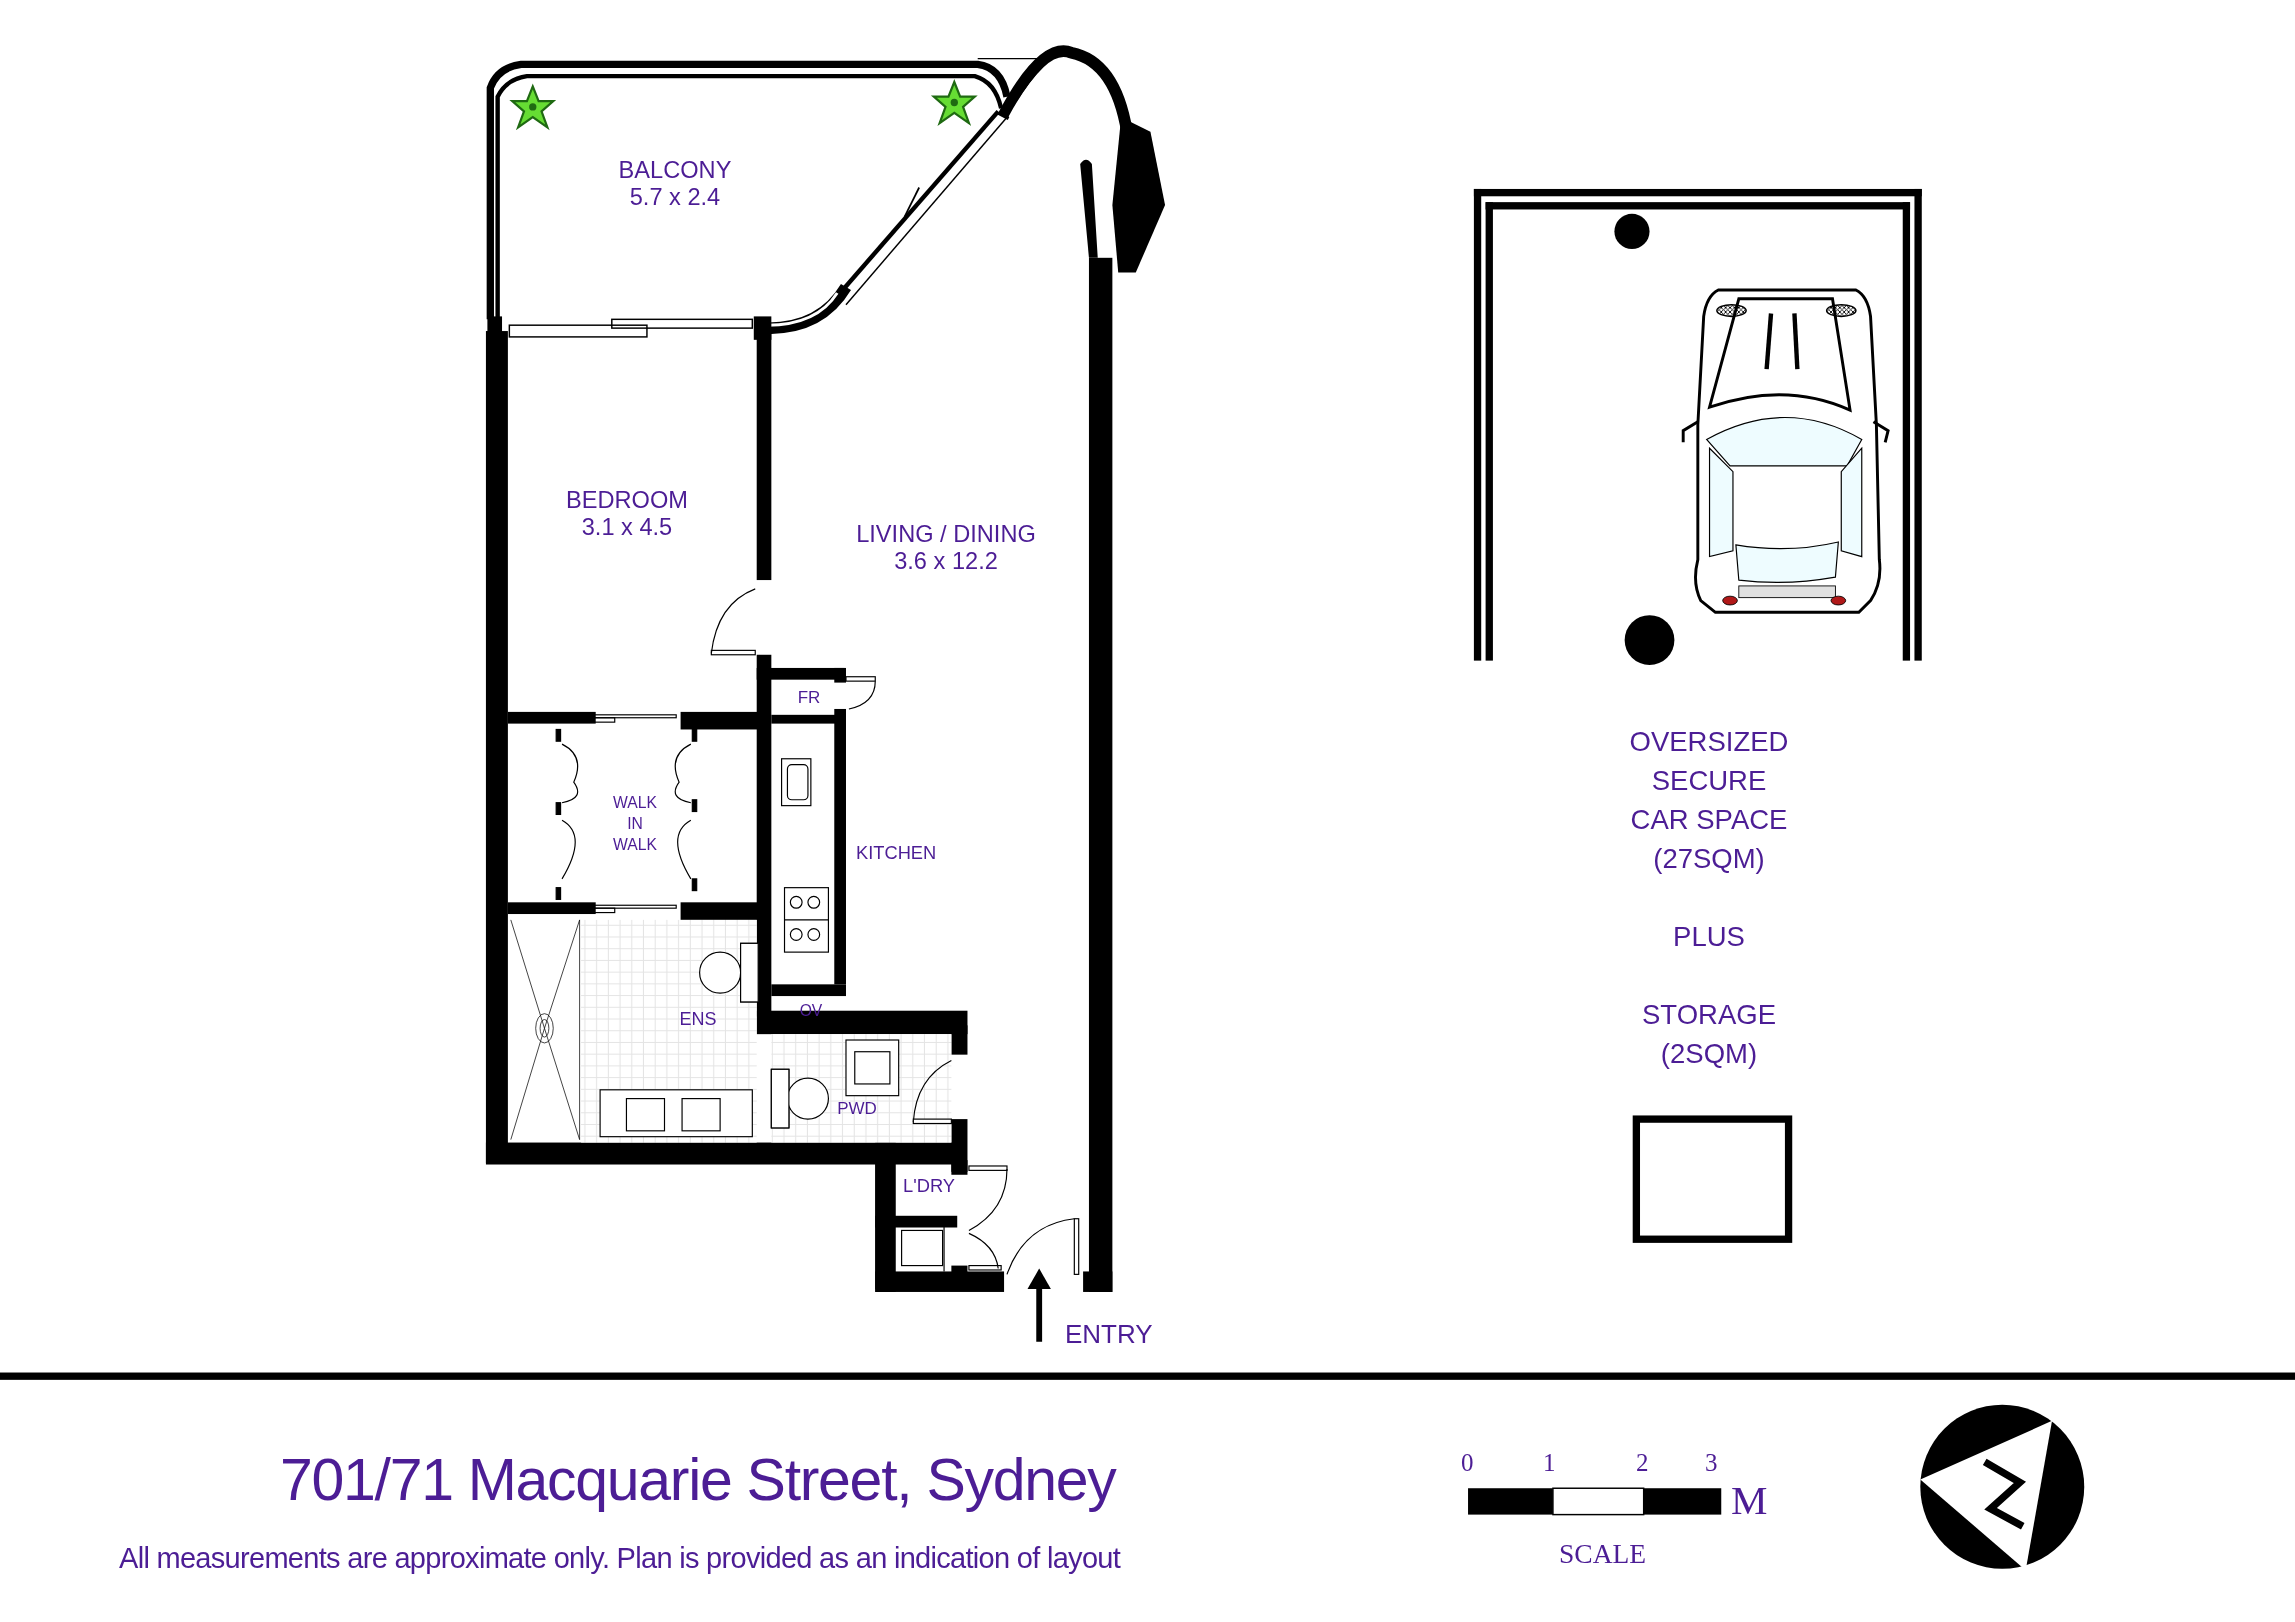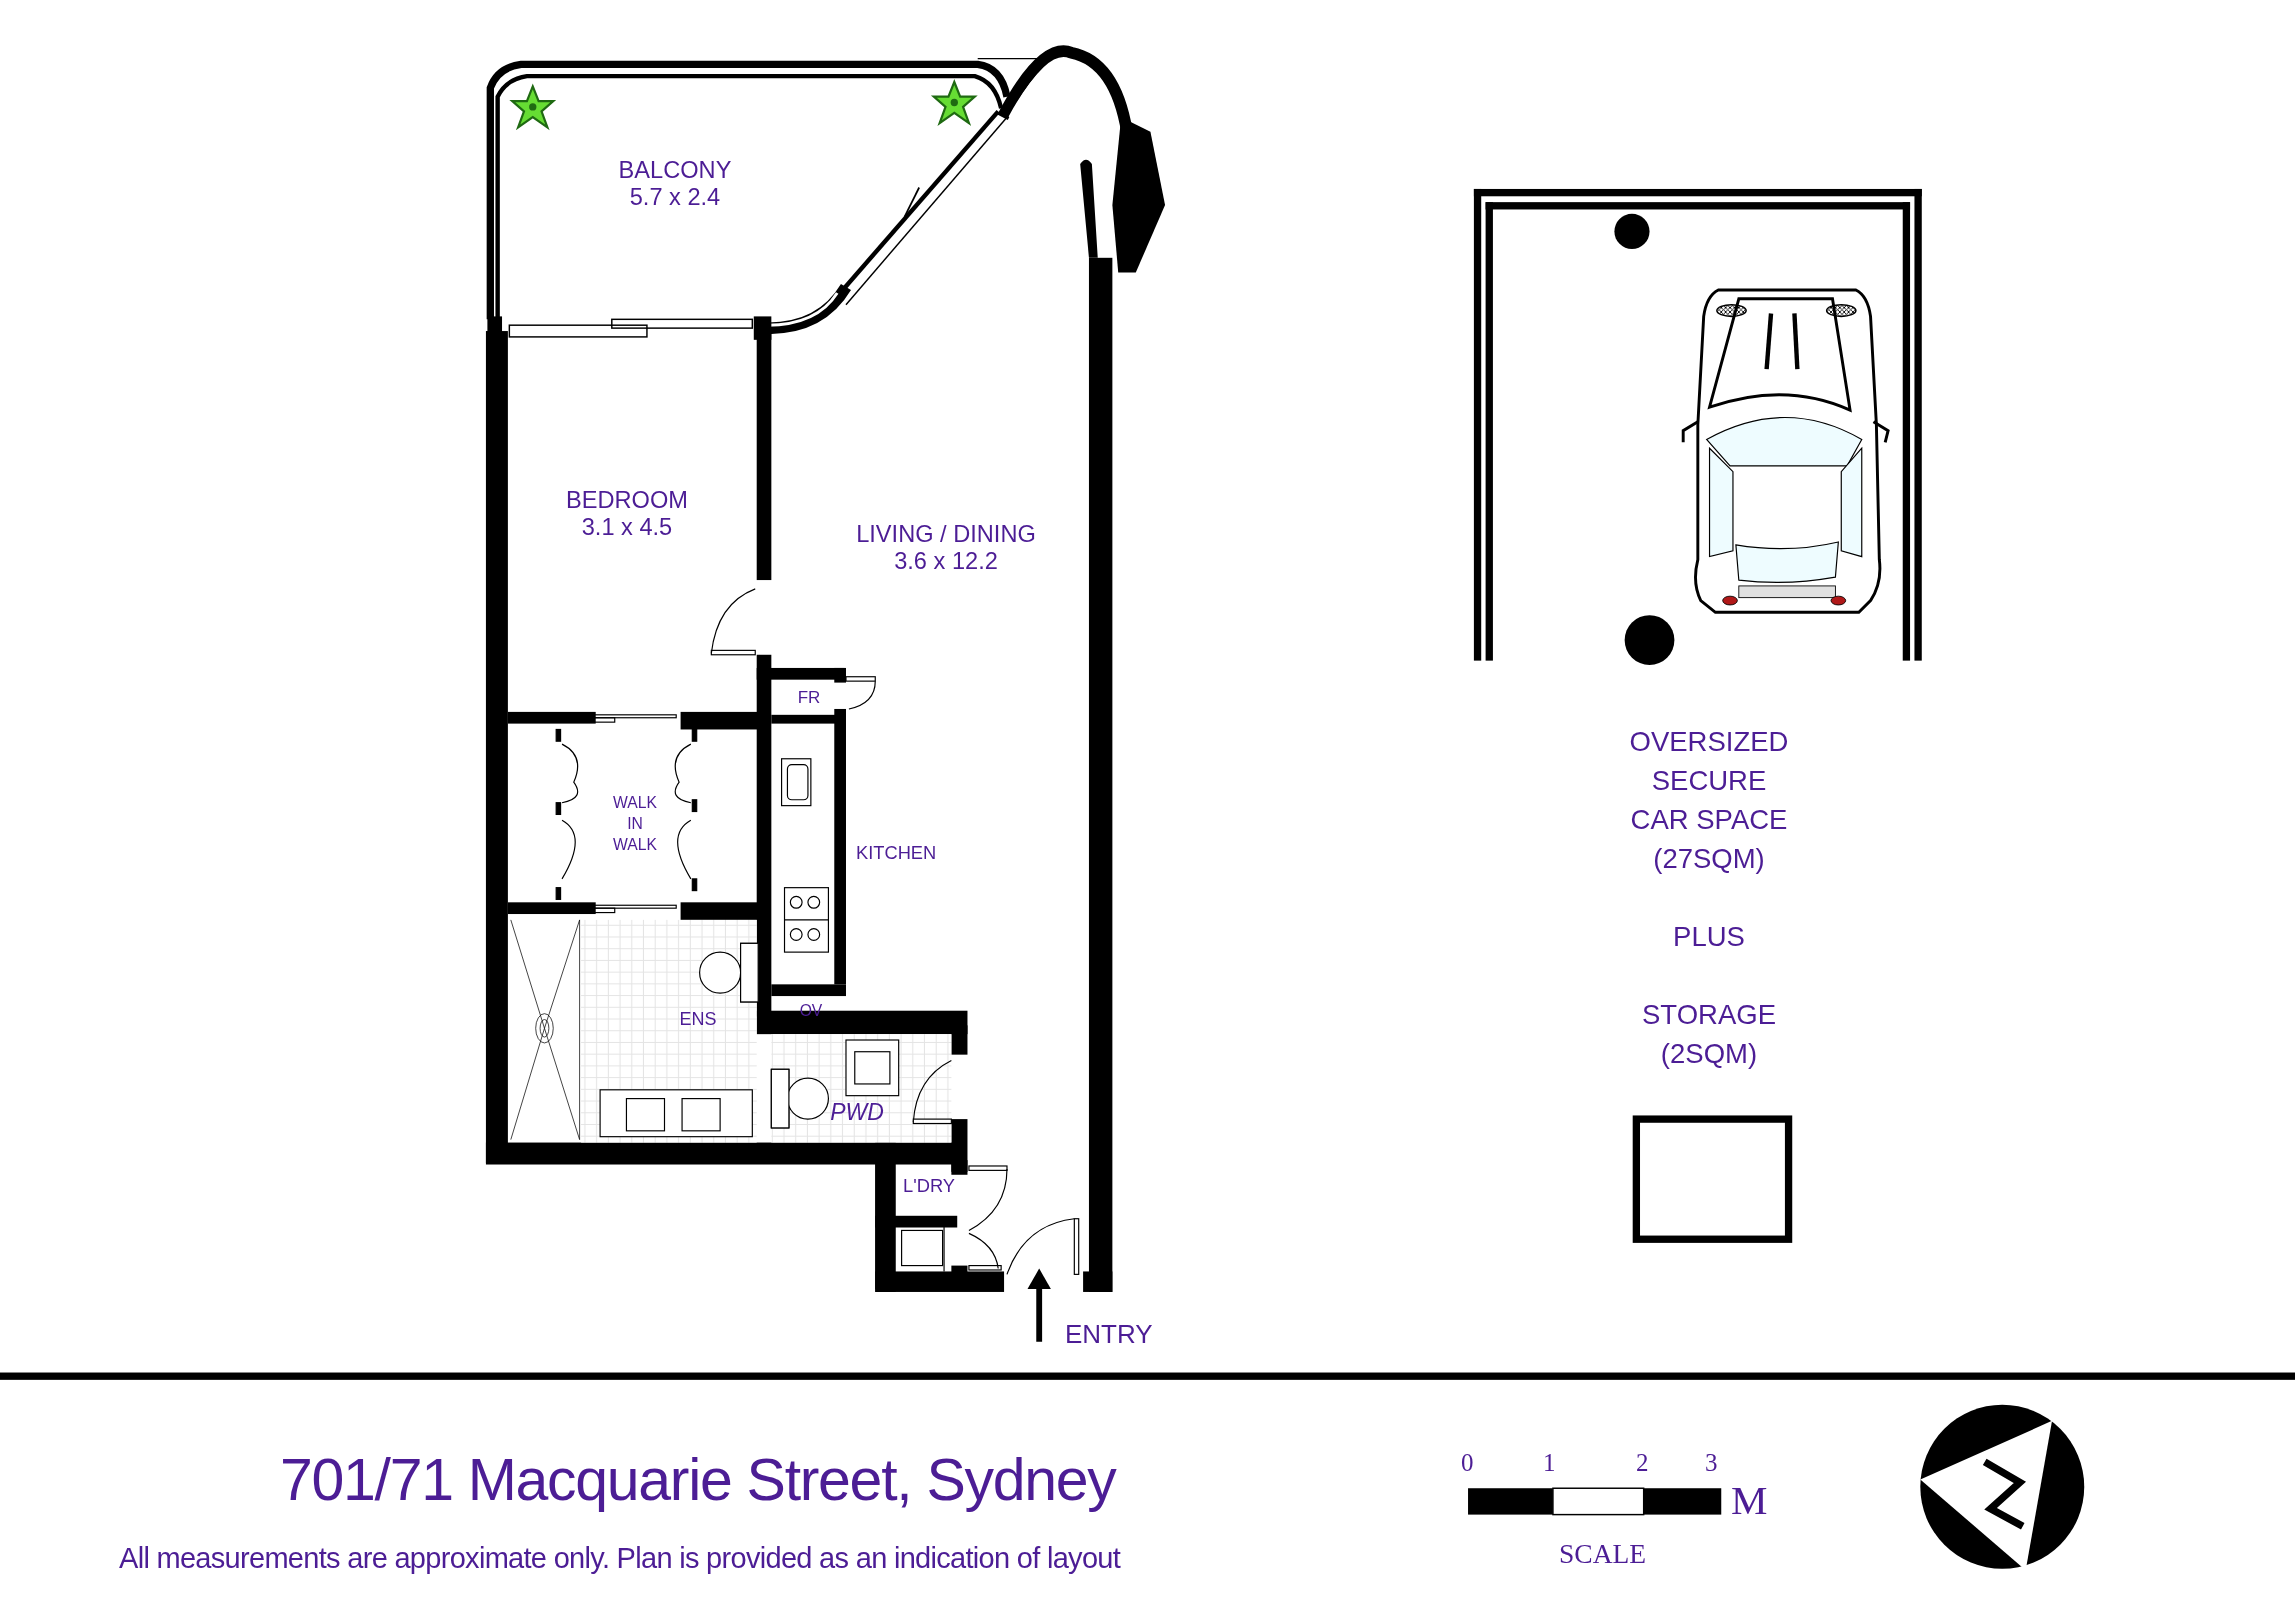--- a/index.html
+++ b/index.html
@@ -234,21 +234,21 @@
 </div>
 <div class="txt center" style="left:809px; top:688px; font-size:17px;">FR</div>
 <div class="txt center" style="left:635px; top:792px; font-size:15.7px; text-align:center; line-height:21px;">
   <div>WALK</div>
   <div>IN</div>
   <div>WALK</div>
 </div>
 <div class="txt" style="left:856px; top:842px; font-size:18.3px;">KITCHEN</div>
 <div class="txt center" style="left:654px; top:1009px; font-size:18px;margin-left:44px;">ENS</div>
 <div class="txt center" style="left:811px; top:1002px; font-size:15.7px;">OV</div>
-<div class="txt center" style="left:857px; top:1099px; font-size:23px;font-style:italic;">PWD</div>
+<div class="txt center" style="left:857px; top:1099px; font-size:17px;">PWD</div>
 <div class="txt center" style="left:929px; top:1175px; font-size:18.3px;">L'DRY</div>
 <div class="txt" style="left:1065px; top:1319px; font-size:26px;">ENTRY</div>
 
 <div class="txt center" style="left:1709px; top:722px; font-size:27.5px; text-align:center; line-height:39px;">
   <div>OVERSIZED</div>
   <div>SECURE</div>
   <div>CAR SPACE</div>
   <div>(27SQM)</div>
   <div style="height:39px;"></div>
   <div>PLUS</div>

